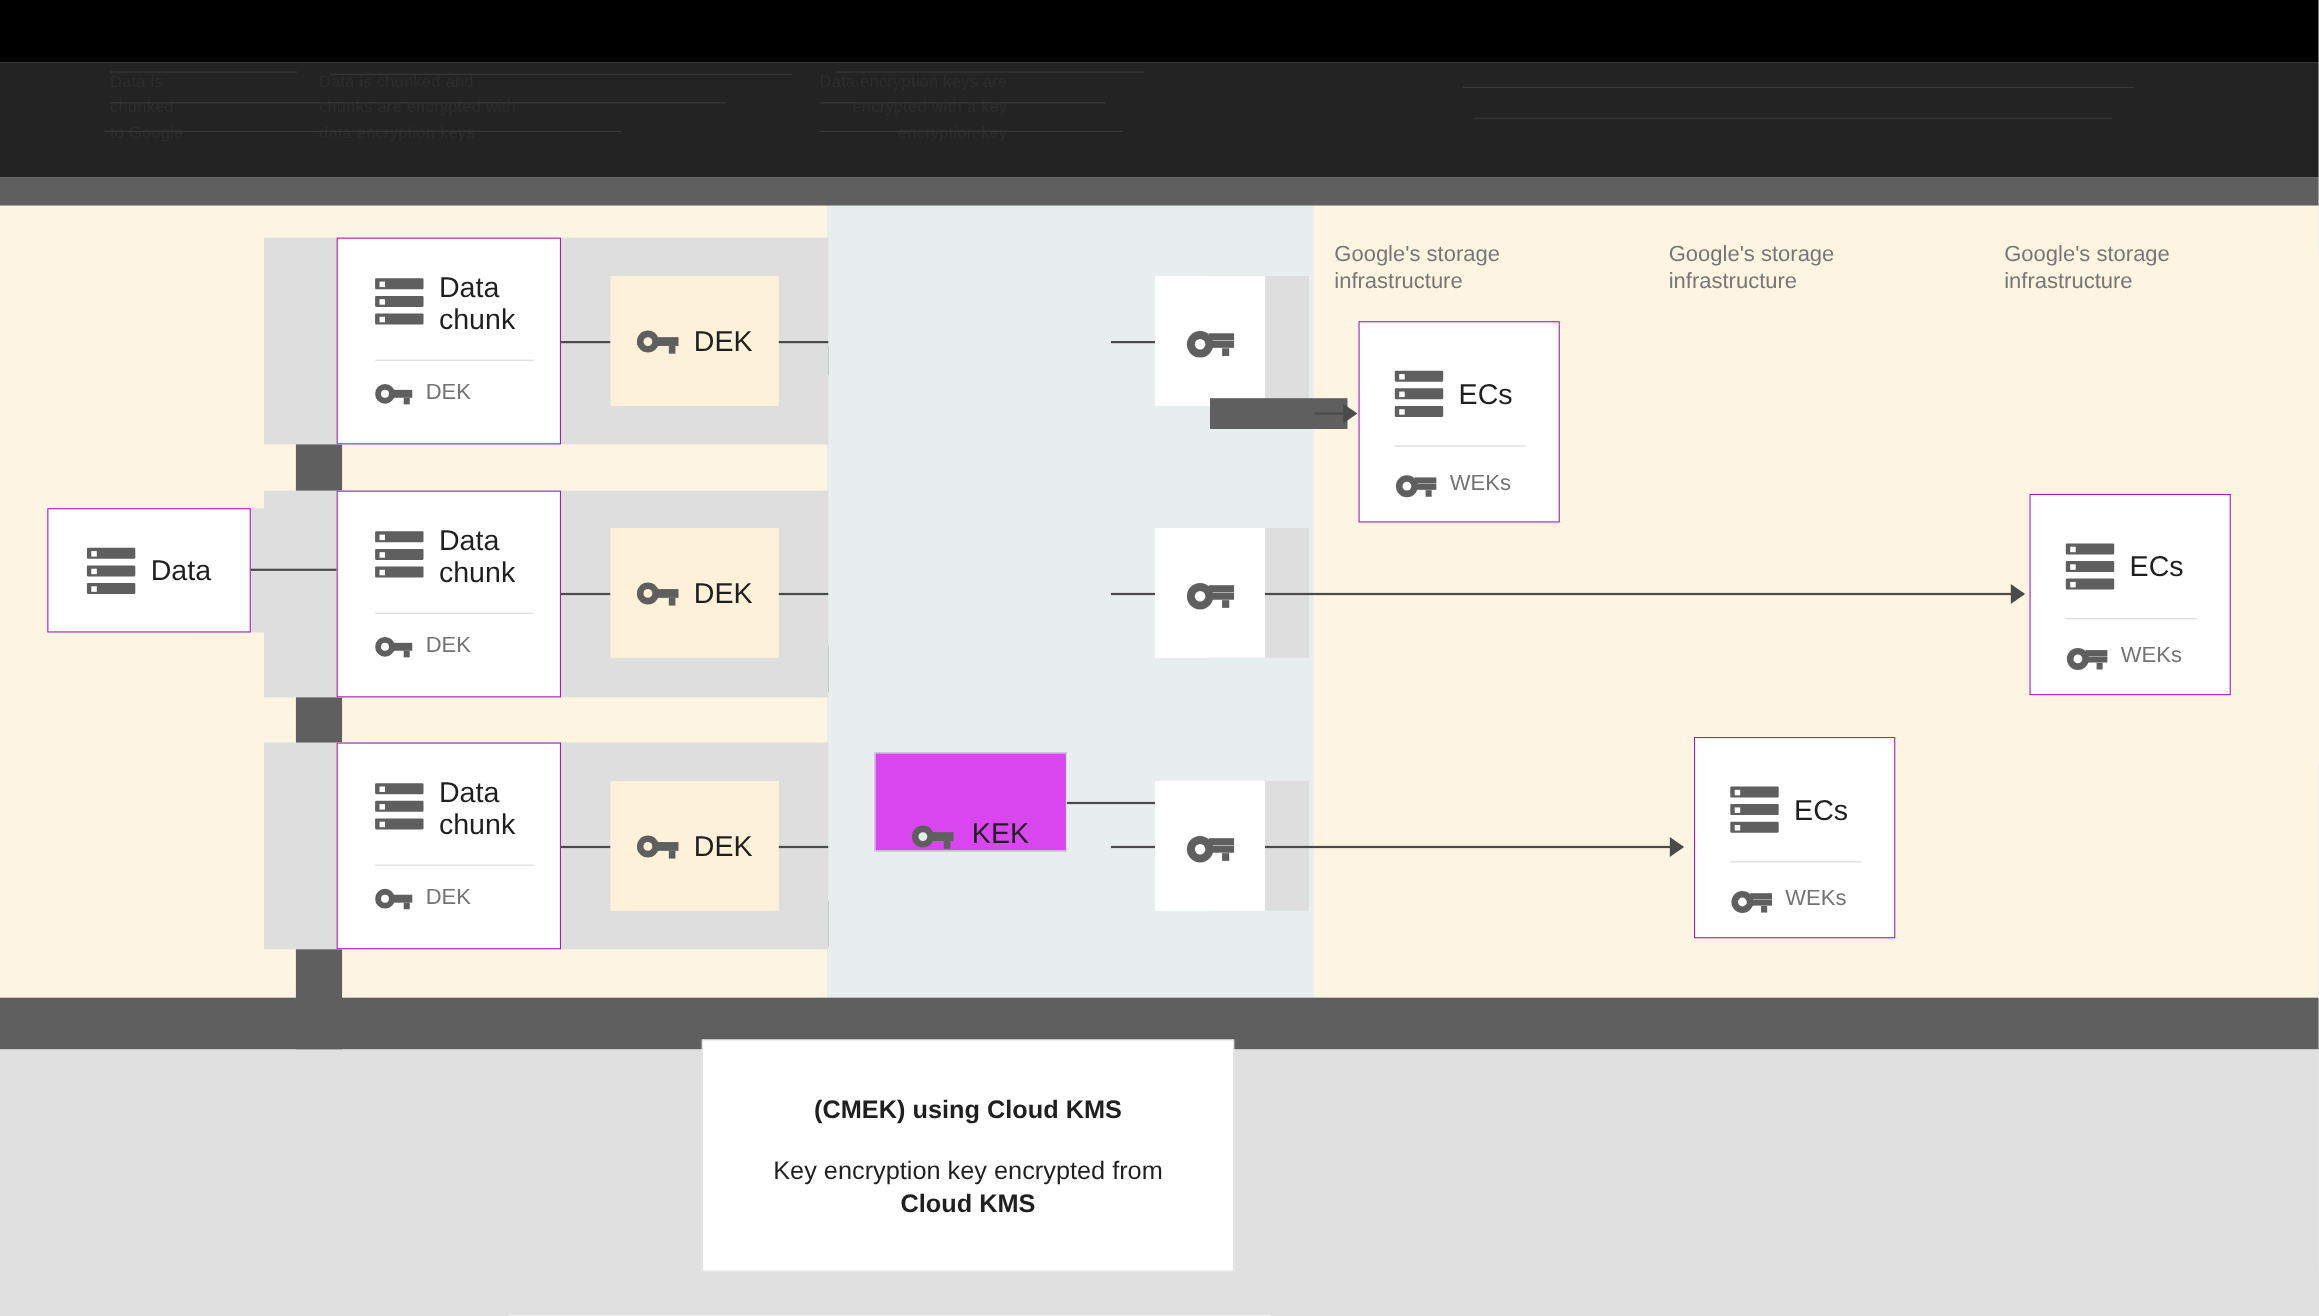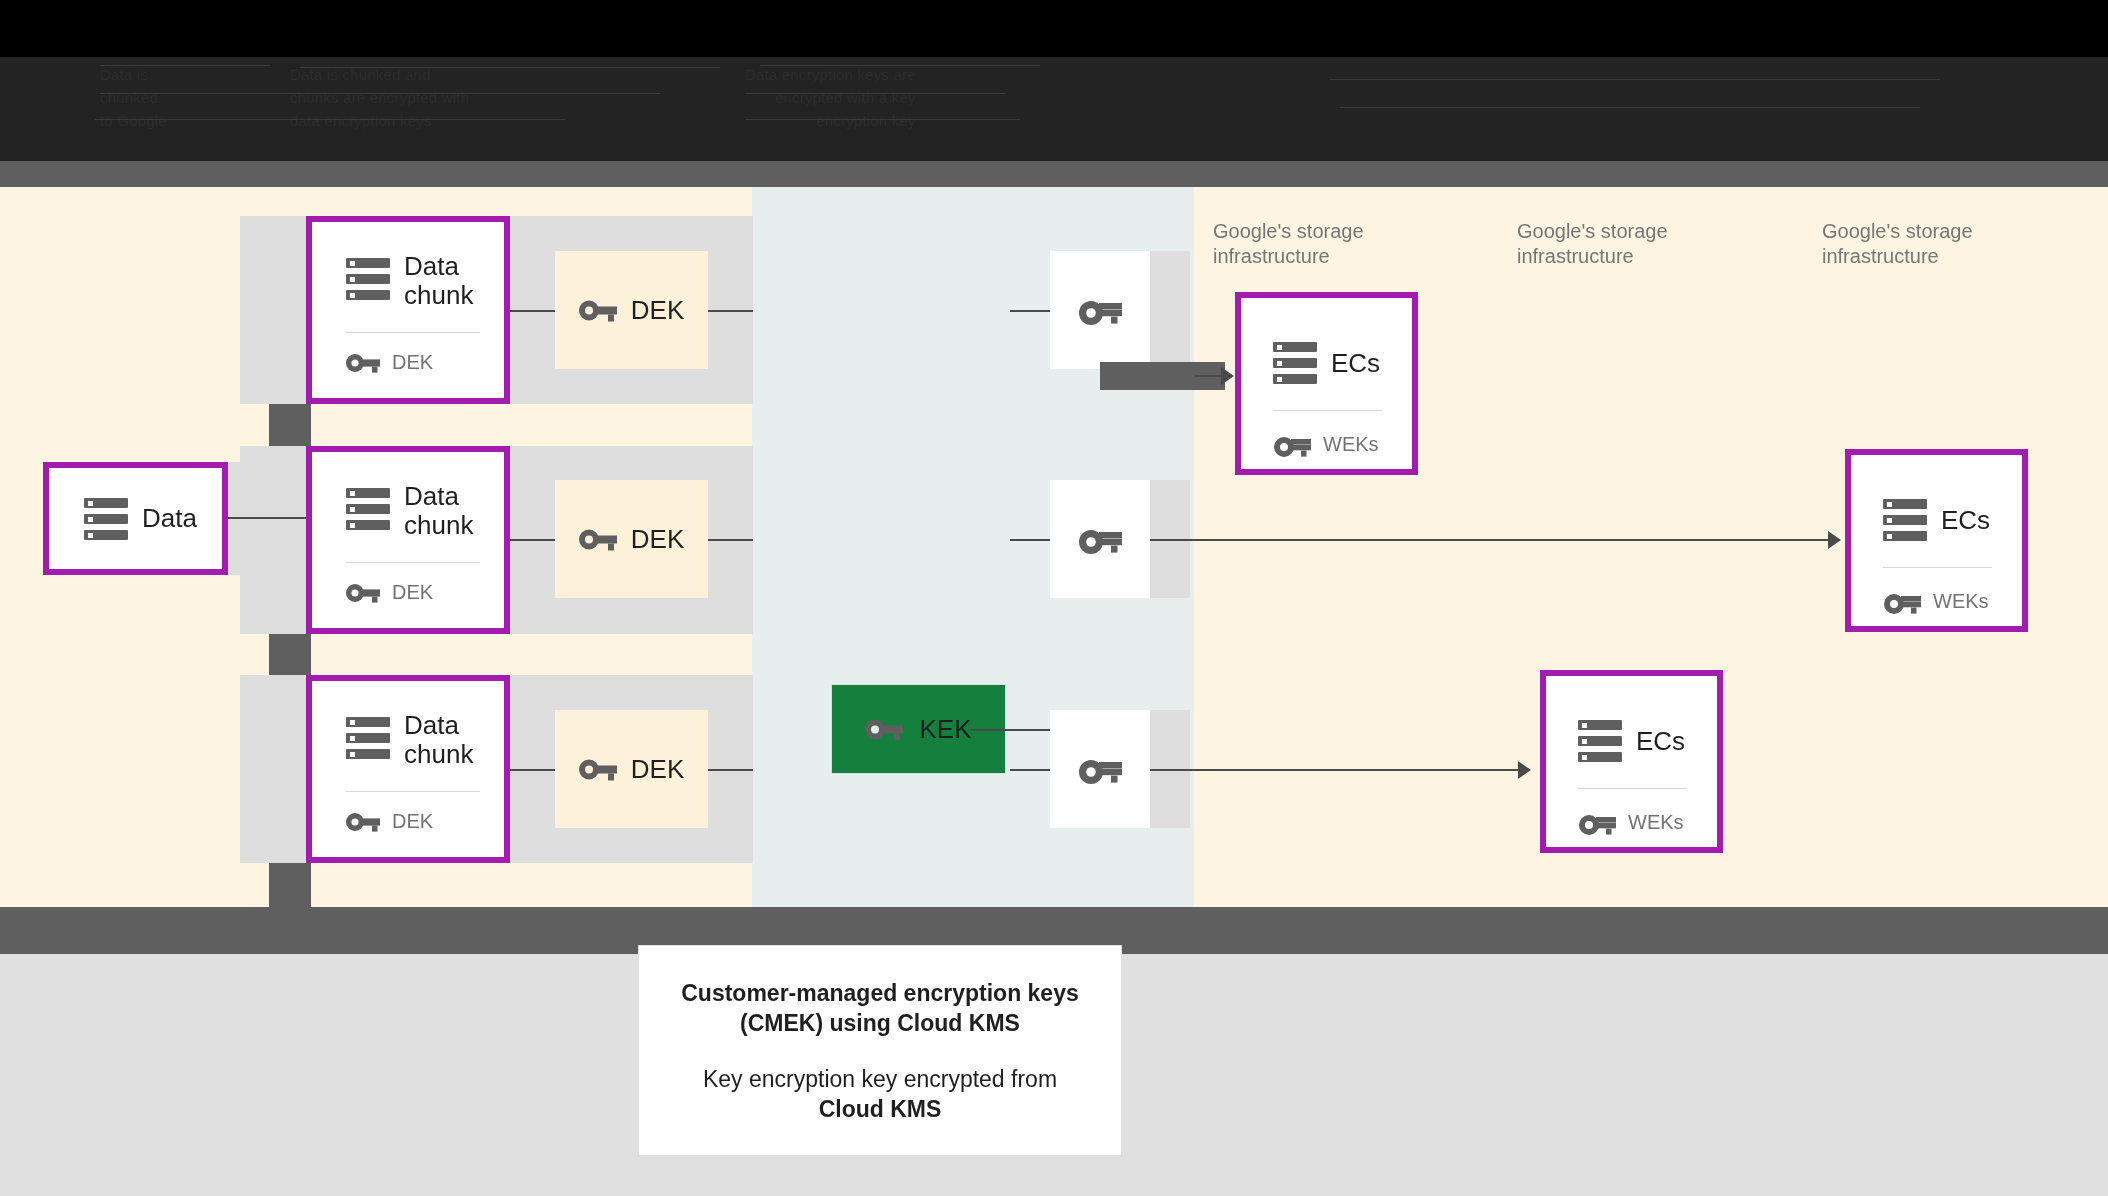--- a/index.html
+++ b/index.html
@@ -19,39 +19,39 @@
   .bg-cream{position:absolute;top:0;height:720px;background:#fdf5e1;}
   .bg-blue{position:absolute;top:0;height:720px;background:#e8edee;}
 
   
   .comb{position:absolute;background:#5f5f5f;}
 
   
   .plate{position:absolute;background:#dedede;}
 
   
-  .card{position:absolute;background:#fff;border:6px solid #a21caf;box-sizing:border-box;}
+  .card{position:absolute;background:#fff;border:1px solid #a21caf;box-sizing:border-box;}
   .card-row{display:flex;align-items:center;gap:14px;}
   .card-title{font-size:26px;color:#1f1f1f;line-height:29px;}
   .card-sub{font-size:20px;color:#737373;}
   .divider{height:1px;background:#d8d8d8;}
 
   
   .stack{display:inline-block;width:44px;flex:0 0 44px;}
   .stack i{display:block;height:10px;background:#5f5f5f;margin-bottom:6px;position:relative;border-radius:1px;}
   .stack i:last-child{margin-bottom:0;}
   .stack i:before{content:"";position:absolute;left:4px;top:3px;width:5px;height:5px;background:#fff;}
 
   
   .keyicon{display:inline-block;flex:0 0 auto;line-height:0;}
   .keyicon svg{display:block;}
 
   
   .box-dek{position:absolute;background:#fdf2d9;display:flex;align-items:center;justify-content:center;gap:14px;}
-  .box-kek{position:absolute;background:#15803d;border:1px solid #d3e3db;display:flex;align-items:center;justify-content:center;gap:16px;box-sizing:border-box;margin-left:36px;}
+  .box-kek{position:absolute;background:#d946ef;border:1px solid #d3e3db;display:flex;align-items:flex-end;justify-content:center;gap:16px;box-sizing:border-box;}
   .box-lbl{font-size:26px;color:#1f1f1f;}
 
   
   .keycard{position:absolute;background:#fff;display:flex;align-items:center;justify-content:center;}
 
   
   .line{position:absolute;background:#4a4a4a;height:2px;}
   .thickbar{position:absolute;background:#5f5f5f;}
   .arrow{position:absolute;width:0;height:0;border-top:9px solid transparent;border-bottom:9px solid transparent;border-left:13px solid #4a4a4a;}
 
@@ -379,21 +379,20 @@
         </span>
         <span class="card-sub">WEKs</span>
       </div>
     </div>
 
   </div>
 
   <div class="bot-band"></div>
   <div class="bot-area">
     <div class="caption" style="left:638px;top:-9px;width:484px;height:211px;">
-      <div class="cap-b">Customer-managed encryption keys</div>
       <div class="cap-b">(CMEK) using Cloud KMS</div>
       <div class="cap-gap"></div>
       <div class="cap-n">Key encryption key encrypted from</div>
       <div class="cap-b">Cloud KMS</div>
     </div>
   </div>
 
 </div>
 
 </body></html>

